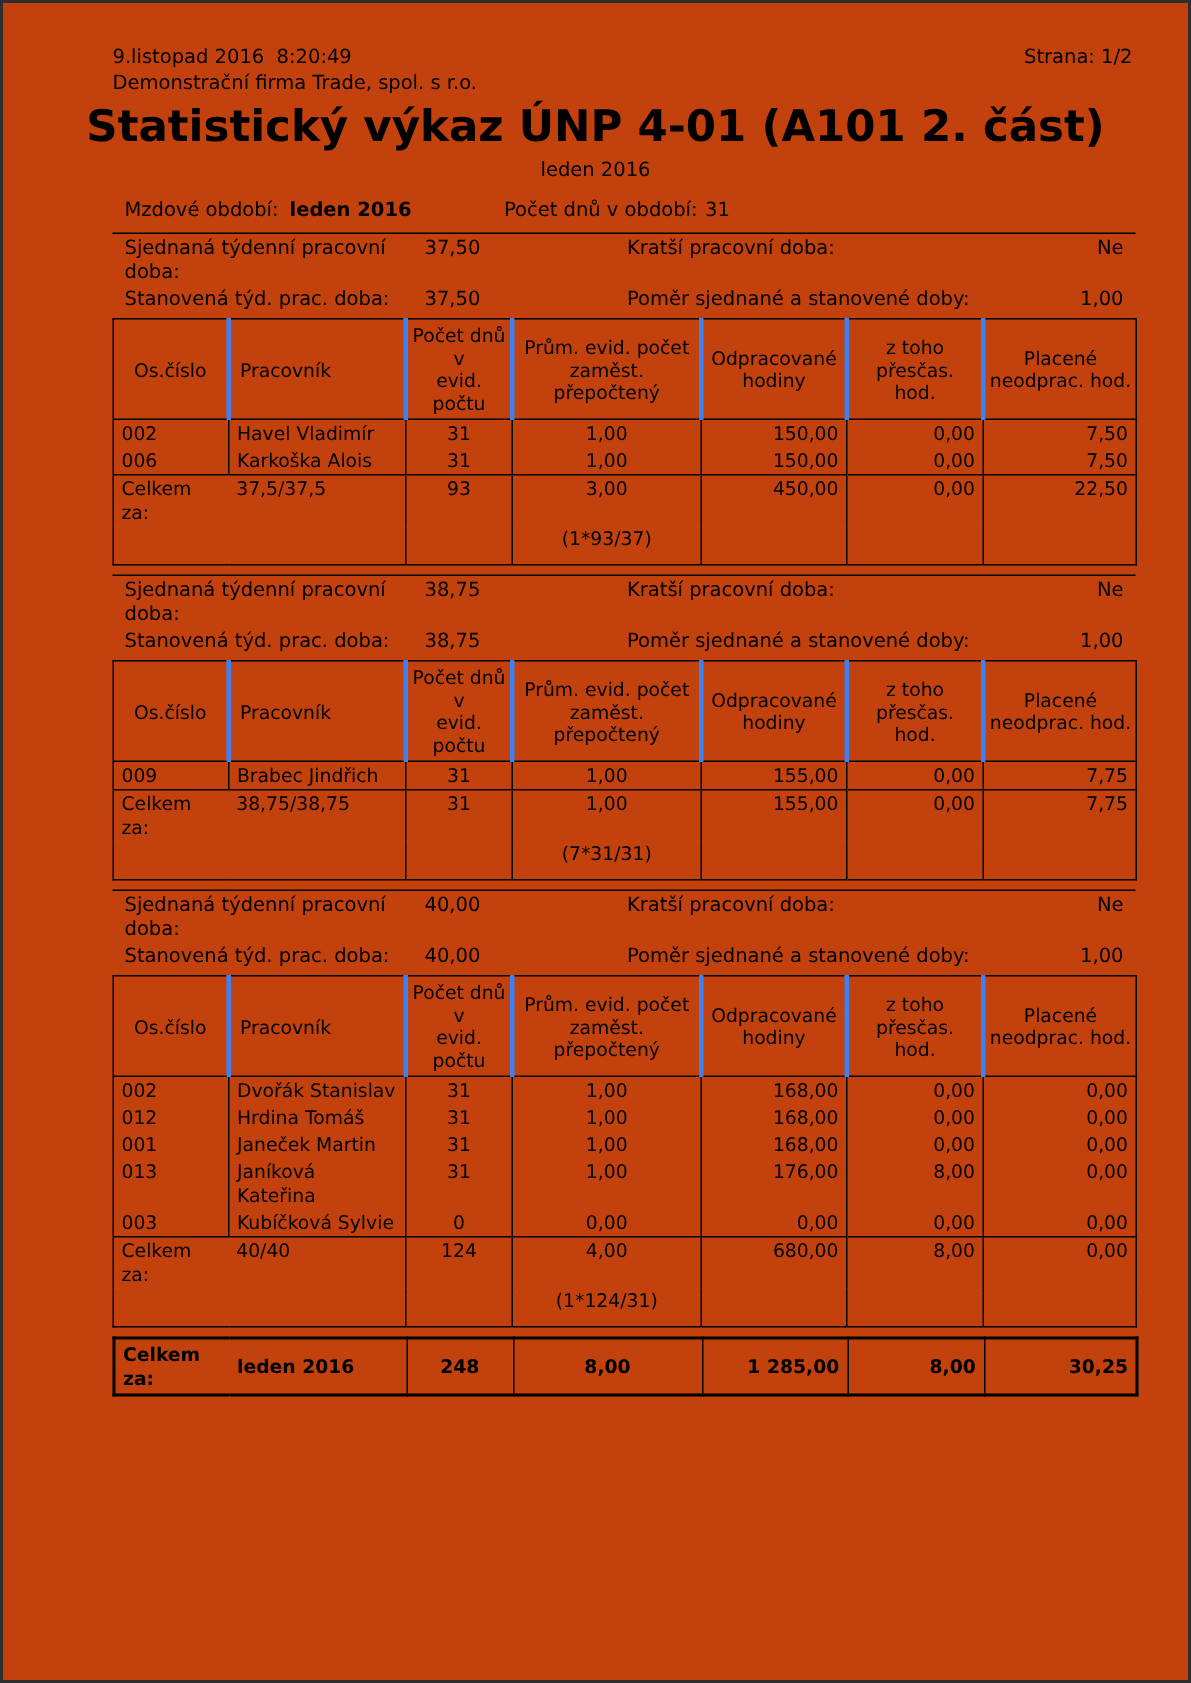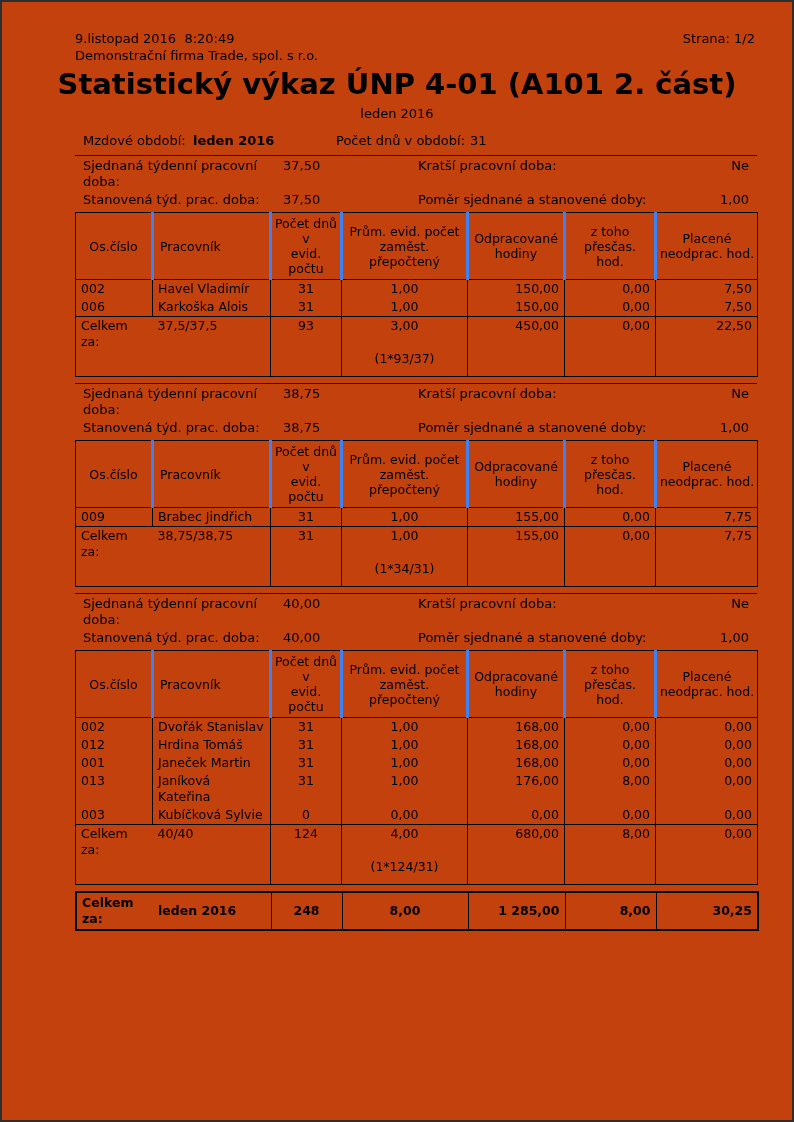--- a/index.html
+++ b/index.html
@@ -215,21 +215,21 @@
             <td class="t-c">31</td>
             <td class="t-c">1,00</td>
             <td class="t-r">155,00</td>
             <td class="t-r">0,00</td>
             <td class="t-r">7,75</td>
           </tr>
           <tr class="formula">
             <td></td>
             <td class="noleft"></td>
             <td></td>
-            <td class="t-c">(1*34/31)</td>
+            <td class="t-c">(7*31/31)</td>
             <td></td>
             <td></td>
             <td></td>
           </tr>
         </tbody>
       </table>
     </div>
 
     <div class="section">
       <div class="rule"></div>

